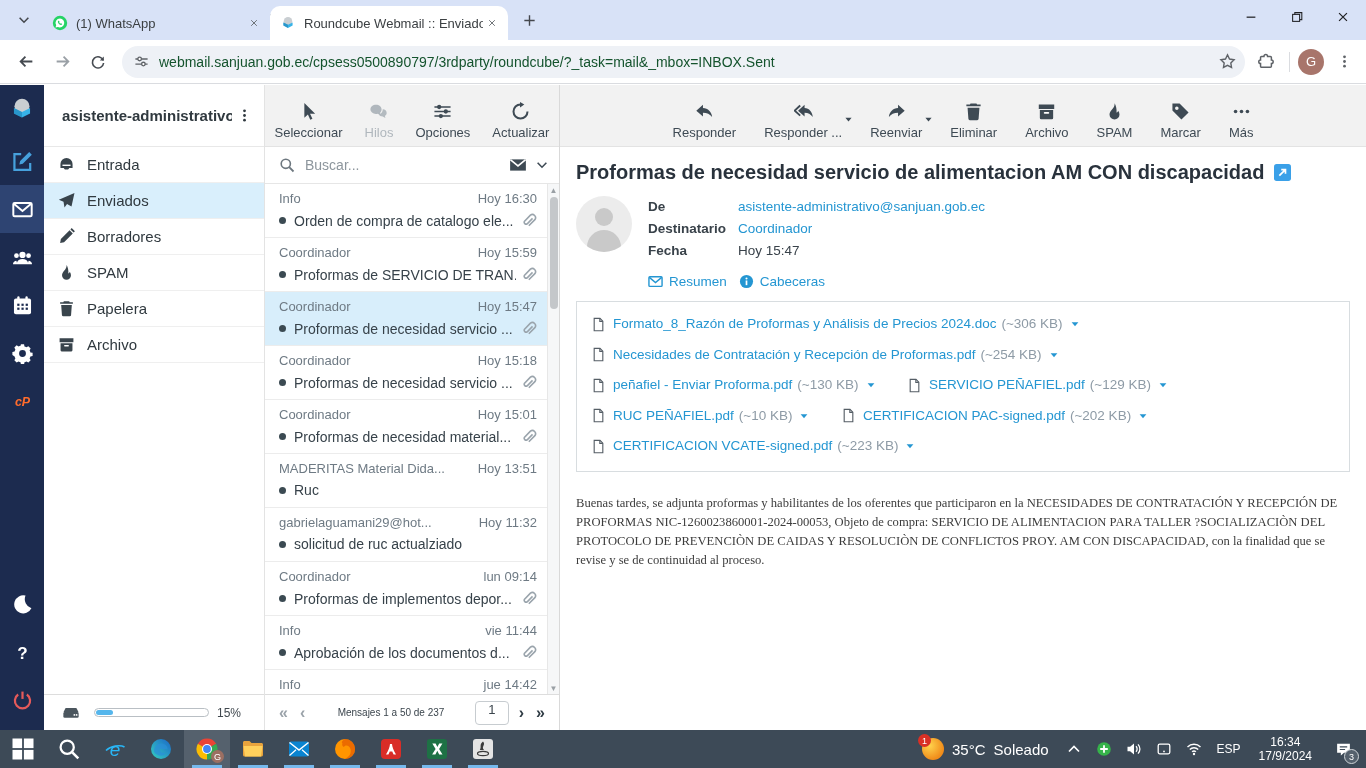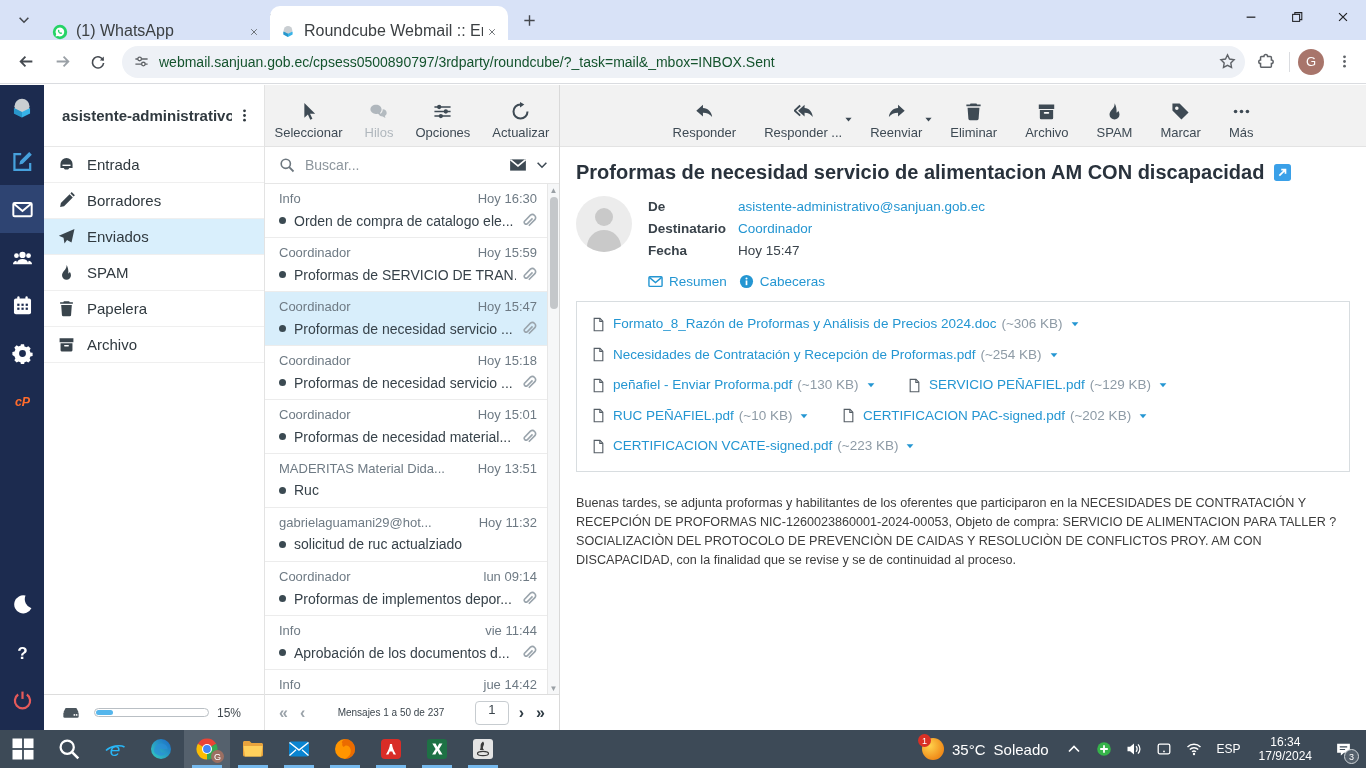--- a/index.html
+++ b/index.html
@@ -3,21 +3,21 @@
 <meta charset="utf-8">
 <style>
 *{margin:0;padding:0;box-sizing:border-box;font-family:"Liberation Sans",sans-serif}
 html,body{width:1366px;height:768px;overflow:hidden;background:#fff}
 .screen{position:relative;width:1366px;height:768px}
 svg{display:block}
 .ic{fill:currentColor}
 
 .tabstrip{height:40px;background:#d8e2f7;display:flex;align-items:flex-end;position:relative}
 .tabsearch{width:28px;height:28px;margin:0 4px 6px 10px;display:flex;align-items:center;justify-content:center;color:#44474d;border-radius:50%}
-.tab{height:34px;display:flex;align-items:flex-end;padding:0 8px 0 10px;width:228px;color:#3c4043;font-size:16px;position:relative}
+.tab{height:34px;display:flex;align-items:center;padding:0 8px 0 10px;width:228px;color:#3c4043;font-size:13px;position:relative}
 .tab .tlabel{flex:1;white-space:nowrap;overflow:hidden;margin-left:8px}
 .tab .tclose{width:17px;height:17px;display:flex;align-items:center;justify-content:center;color:#5f6368;border-radius:50%;flex:none}
 .tab.act{background:#fff;border-radius:10px 10px 0 0;width:238px}
 .tab:not(.act):after{content:"";position:absolute;right:-1px;top:8px;height:18px;width:1px;background:#9aa6bb}
 .newtab{width:26px;height:26px;margin:0 0 7px 8px;display:flex;align-items:center;justify-content:center;color:#44474d}
 .wincontrols{position:absolute;right:0;top:0;height:34px;display:flex}
 .winbtn{width:46px;height:34px;display:flex;align-items:center;justify-content:center;color:#202124}
 .urlbar{height:44px;background:#fff;display:flex;align-items:center;padding:0 8px;border-bottom:1px solid #dadce0}
 .navbtn{width:32px;height:32px;border-radius:50%;display:flex;align-items:center;justify-content:center;color:#454a50;margin:0 2px;flex:none}
 .navbtn.dis{color:#9aa0a6}
@@ -97,21 +97,21 @@
 .hval{color:#39424a}
 .hval.hlink{color:#2496d2;cursor:pointer}
 .mactions{display:flex;gap:12px;margin:12px 0 2px 72px}
 .maction{display:flex;align-items:center;gap:6px;color:#2496d2;font-size:13.5px;cursor:pointer}
 .attbox{border:1px solid #d8dde0;margin-top:12px;padding:8px 14px;line-height:28px}
 .att{display:inline-flex;align-items:center;margin-right:26px;white-space:nowrap;height:28px}
 .fico{color:#555e66;margin-right:7px;flex:none}
 .attname{color:#2496d2;font-size:13.5px;cursor:pointer}
 .attsize{color:#8e9ba6;font-size:13.5px;margin-left:5px}
 .attcaret{color:#2496d2;margin-left:6px;cursor:pointer}
-.mbody{margin-top:22px;width:772px;font-family:Liberation Sans, sans-serif;font-size:12.6px;line-height:19px;color:#3c3c3c}
+.mbody{margin-top:22px;width:772px;font-family:Liberation Serif, serif;font-size:12.6px;line-height:19px;color:#3c3c3c}
 
 .taskbar{position:absolute;left:0;right:0;bottom:0;height:38px;background:#3d4a57;display:flex;align-items:stretch;color:#fff}
 .tkapp{width:46px;display:flex;align-items:center;justify-content:center;position:relative;background:none;border:0;cursor:pointer;color:#fff}
 .tkapp.open:after{content:"";position:absolute;left:8px;right:8px;bottom:0;height:3px;background:#76b9ed}
 .tkapp.act{background:#55616d}
 .tkbadge{position:absolute;right:6px;bottom:5px;width:13px;height:13px;border-radius:50%;background:#9c6f62;color:#fff;font-size:9px;display:flex;align-items:center;justify-content:center}
 .tkspace{flex:1}
 .weather{display:flex;align-items:center;gap:8px;padding:0 12px;font-size:15px}
 .wsun{width:22px;height:22px;border-radius:50%;background:radial-gradient(circle at 35% 35%,#ffd34d,#f08c1a 70%);position:relative}
 .wbadge{position:absolute;top:-4px;left:-4px;width:13px;height:13px;border-radius:50%;background:#d93025;color:#fff;font-size:9px;display:flex;align-items:center;justify-content:center}
@@ -581,32 +581,32 @@
       </div>
       <div class="flist">
 
           <div class="fitem">
             <svg class="ic fic" width="17" height="17">
               <use href="#i-inbox"></use>
             </svg>
             <span>Entrada</span>
           </div>
 
+          <div class="fitem sel">
+            <svg class="ic fic" width="17" height="17">
+              <use href="#i-send"></use>
+            </svg>
+            <span>Enviados</span>
+          </div>
+
           <div class="fitem">
             <svg class="ic fic" width="17" height="17">
               <use href="#i-pencil"></use>
             </svg>
             <span>Borradores</span>
-          </div>
-
-          <div class="fitem sel">
-            <svg class="ic fic" width="17" height="17">
-              <use href="#i-send"></use>
-            </svg>
-            <span>Enviados</span>
           </div>
 
           <div class="fitem">
             <svg class="ic fic" width="17" height="17">
               <use href="#i-fire"></use>
             </svg>
             <span>SPAM</span>
           </div>
 
           <div class="fitem">

